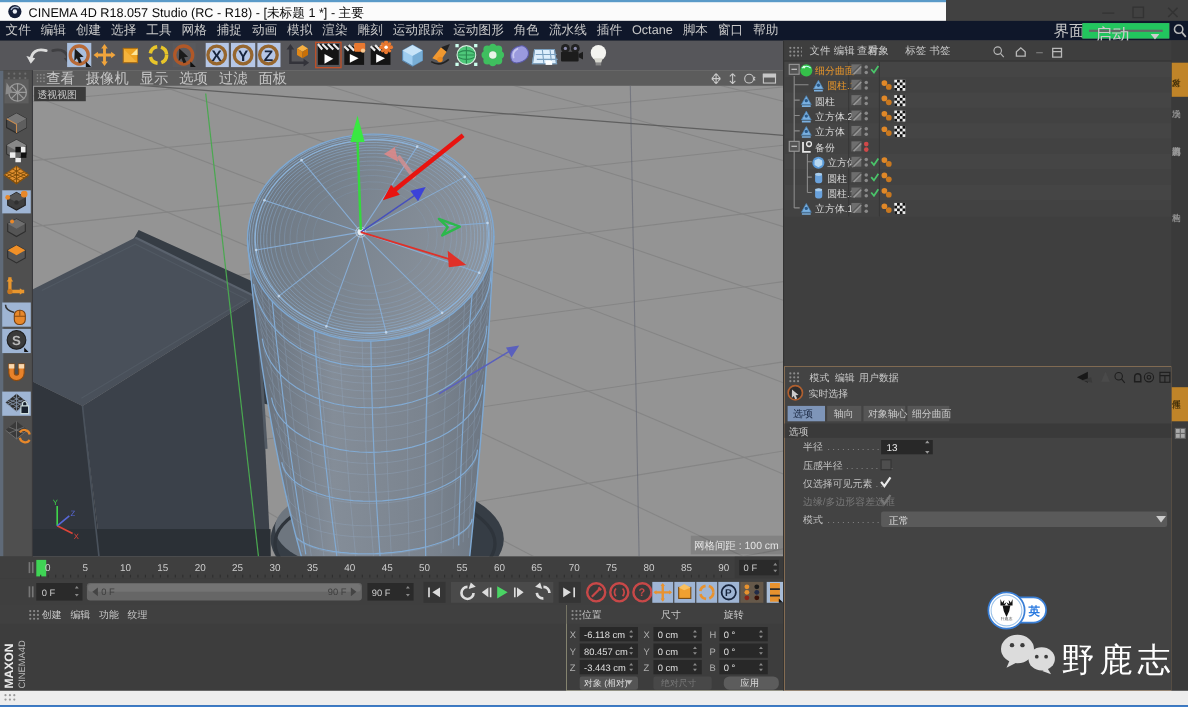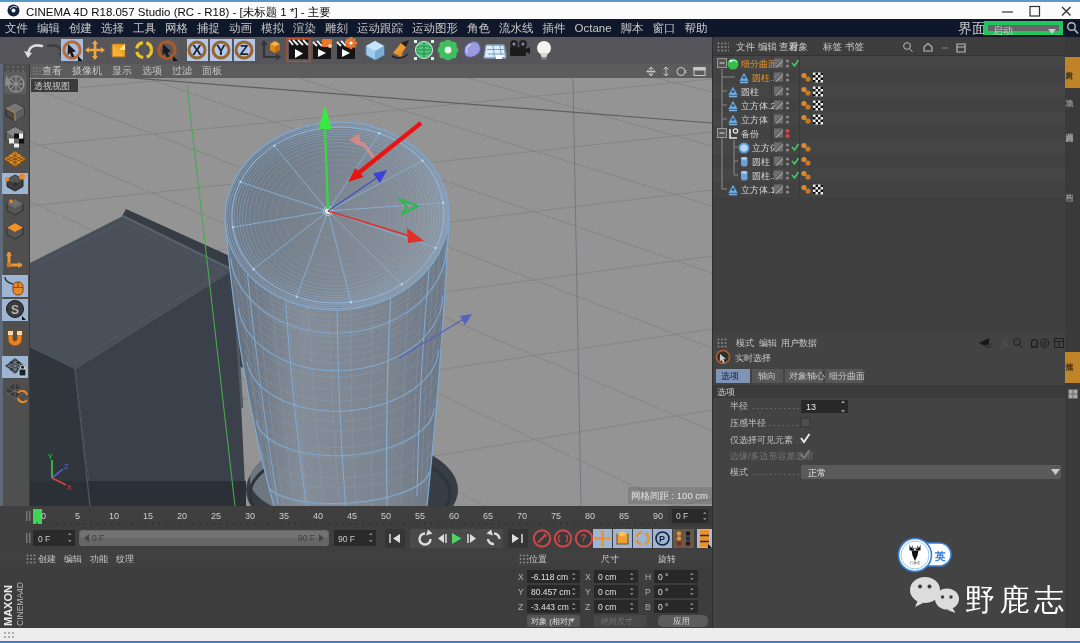--- a/index.html
+++ b/index.html
@@ -1,24 +1,24 @@
 <!DOCTYPE html>
 <html><head><meta charset="utf-8"><style>
 *{margin:0;padding:0;box-sizing:border-box}
 html,body{width:1080px;height:643px;overflow:hidden;background:#000}
 body{font-family:"Liberation Sans",sans-serif;position:relative}
 #root{position:absolute;inset:0;background:#414141}
 .abs{position:absolute}
-#titlebar{left:0;top:0;width:1080px;height:19px;background:#fbfbfb;color:#0a0a0a;font-size:11.5px;line-height:20px;border-top:2px solid #5a9ac8}
+#titlebar{left:0;top:0;width:860px;height:19px;background:#fbfbfb;color:#0a0a0a;font-size:11.5px;line-height:20px;border-top:2px solid #5a9ac8}
 #menubar{left:0;top:19px;width:1080px;height:18px;background:#0f172a;color:#c9c9c9;font-size:11.5px;line-height:18px}
 .mi{display:inline-block;padding:0 4.5px;letter-spacing:0}
 #toolbar{left:0;top:37px;width:1080px;height:27px;background:#56565a}
 #ldock{left:0;top:64px;width:30px;height:442px;background:#4f4f4f;border-right:1px solid #39393c}
 #vp{left:30px;top:64px;width:682px;height:442px;background:#9b9b9b}
-#vpmenu{left:30px;top:64px;width:682px;height:14px;background:#5c5c5c;color:#c6c6c6;font-size:10px;line-height:14px}
+#vpmenu{left:30px;top:64px;width:682px;height:14px;background:#5c5c5c;color:#c6c6c6;font-size:13px;line-height:14px}
 #ruler{left:0;top:506px;width:712px;height:20px;background:#3f3f3f}
 #playbar{left:0;top:526px;width:712px;height:24px;background:#3f3f3f}
 #botleft{left:0;top:550px;width:515px;height:78px;background:#3d3d3d}
 #coords{left:515px;top:550px;width:197px;height:78px;background:#fef9c3}
 #rightcol{left:712px;top:37px;width:368px;height:591px;background:#434343;border-left:1px solid #2e2e2e}
 #statusbar{left:0;top:628px;width:1080px;height:13px;background:#ededed}
 #blueline{left:0;top:641px;width:1080px;height:2px;background:#3c7cc8}
 .t{position:absolute;white-space:nowrap}
 .omi{top:0;height:19px;line-height:19px;font-size:9.5px;color:#c9c9c9}
 </style></head><body>
@@ -28,21 +28,21 @@
         <path d="M3 5a4.5 4.5 0 017-1.5" stroke="#aab8d0" stroke-width="1.2" fill="none"></path>
         <circle cx="6.5" cy="6.5" r="2" fill="#e8ecf4"></circle>
       </svg><span style="margin-left:26px">CINEMA 4D R18.057 Studio (RC - R18) - [未标题 1 *] - 主要</span>
 <svg class="t" style="left:994px;top:0" width="86" height="19">
         <path d="M8 10h11" stroke="#333" stroke-width="1.2"></path>
         <rect x="36" y="4.5" width="9.5" height="9.5" fill="none" stroke="#333" stroke-width="1.2"></rect>
         <path d="M68 5l8.5 8.5M76.5 5L68 13.5" stroke="#333" stroke-width="1.4"></path>
       </svg></div>
 <div class="abs" id="menubar"><span class="mi" style="padding-left:5px">文件</span><span class="mi">编辑</span><span class="mi">创建</span><span class="mi">选择</span><span class="mi">工具</span><span class="mi">网格</span><span class="mi">捕捉</span><span class="mi">动画</span><span class="mi">模拟</span><span class="mi">渲染</span><span class="mi">雕刻</span><span class="mi">运动跟踪</span><span class="mi">运动图形</span><span class="mi">角色</span><span class="mi">流水线</span><span class="mi">插件</span><span class="mi">Octane</span><span class="mi">脚本</span><span class="mi">窗口</span><span class="mi">帮助</span>
 <span class="t" style="left:958px;top:0;font-size:14px">界面:</span>
-<span class="t" style="left:984px;top:2px;width:79px;height:14px;background:#666;border:4px solid #22c55e;font-size:10px;line-height:12px;padding-left:5px">启动<svg style="position:absolute;right:3px;top:4px" width="8" height="6">
+<span class="t" style="left:984px;top:2px;width:79px;height:14px;background:#666;border:6px solid #22c55e;font-size:16px;line-height:12px;padding-left:5px">启动<svg style="position:absolute;right:3px;top:4px" width="8" height="6">
           <path d="M0 0l4 5 4-5z" fill="#ccc"></path>
         </svg></span>
 <svg class="t" style="left:1066px;top:2px" width="13" height="14">
         <circle cx="5.5" cy="5.5" r="3.8" fill="none" stroke="#bbb" stroke-width="1.4"></circle>
         <path d="M8.5 8.5l3.5 4" stroke="#bbb" stroke-width="1.6"></path>
       </svg></div>
 <div class="abs" id="toolbar"><svg width="1080" height="27">
 <g stroke-linecap="round" fill="none">
 <path d="M42 9 q-13 -3 -14 9" stroke="#dcdcdc" stroke-width="2.6"></path>
           <path d="M24 14l4 7 4-5z" fill="#dcdcdc" stroke="none"></path>

